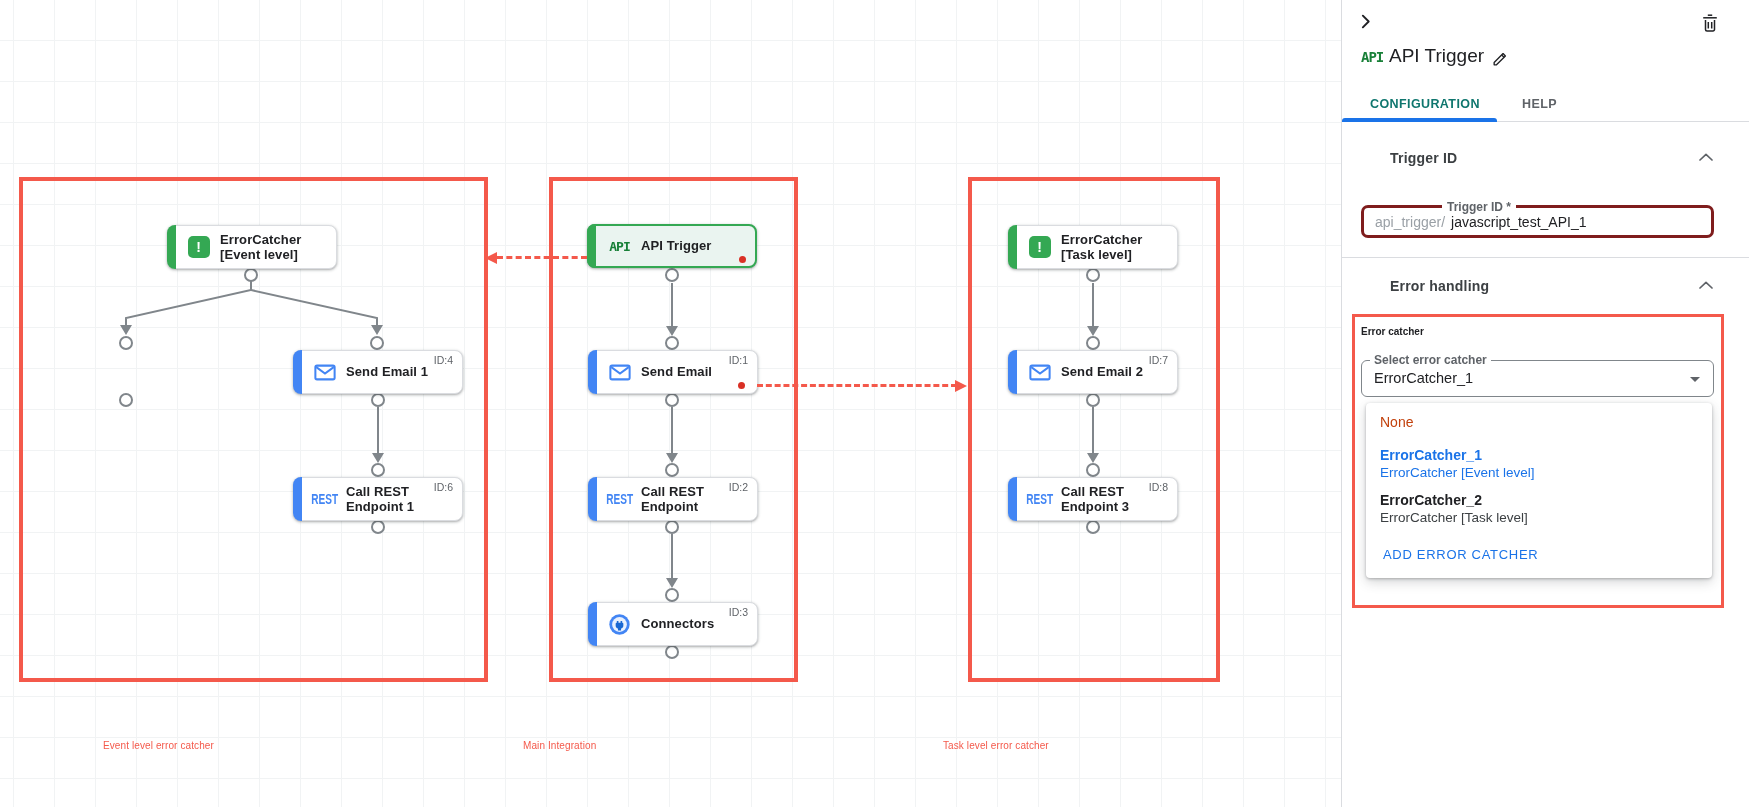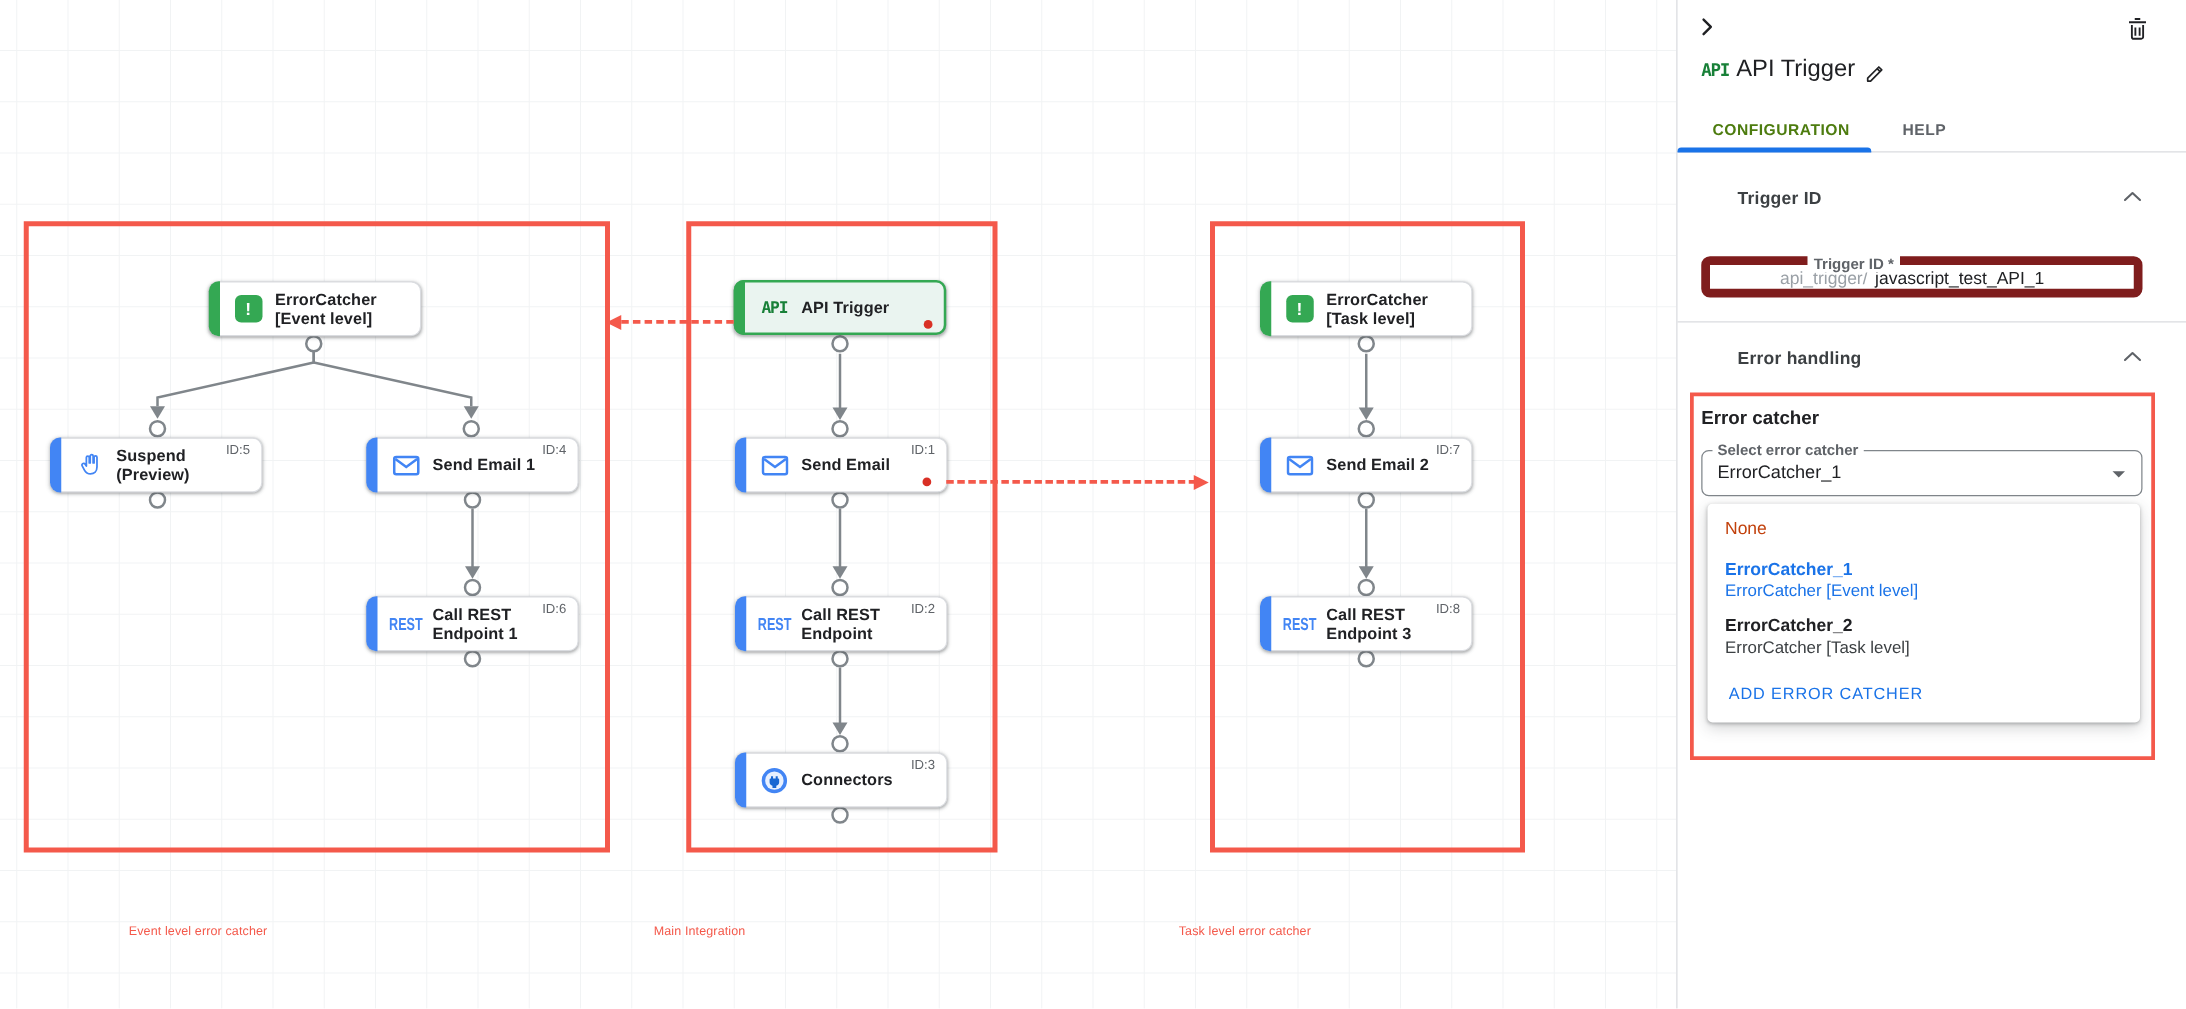--- a/index.html
+++ b/index.html
@@ -39,38 +39,38 @@
 
   
   .panel{position:absolute;left:1341px;top:0;width:408px;height:807px;background:#fff;
     border-left:1px solid #dadce0;box-sizing:border-box;z-index:6;}
   .pico{position:absolute;cursor:pointer;line-height:0;}
   .pbadge{position:absolute;left:19px;top:49px;font-family:"DejaVu Sans Mono",monospace;
     font-weight:700;color:#188038;font-size:14px;letter-spacing:-1px;}
   .ptitle{position:absolute;left:47px;top:45px;font-size:19px;font-weight:400;color:#202124;}
   .tabbar-line{position:absolute;left:0;right:0;top:121px;height:1px;background:#dadce0;}
   .tab{position:absolute;top:97px;font-size:12.5px;font-weight:700;letter-spacing:.4px;cursor:pointer;}
-  .tab.active{color:#4d7c0f;}
+  .tab.active{color:#0f766e;}
   .tab.idle{color:#5f6368;}
   .tab-underline{position:absolute;left:0;top:118px;width:155px;height:4px;background:#1a73e8;
     border-radius:3px 3px 0 0;}
   .sech{position:absolute;left:24px;font-size:14px;font-weight:700;color:#3c4043;letter-spacing:.2px;margin-left:24px;}
   .sec-chev{position:absolute;left:357px;cursor:pointer;line-height:0;}
   .divider{position:absolute;left:0;right:0;height:1px;background:#dadce0;}
 
-  .field{position:absolute;left:19px;top:205px;width:353px;height:33px;border:7px solid #7f1d1d;
-    border-radius:7px;box-sizing:border-box;background:#fff;display:flex;align-items:center;cursor:text;padding-left:45px;}
+  .field{position:absolute;left:19px;top:205px;width:353px;height:33px;border:3px solid #7f1d1d;
+    border-radius:7px;box-sizing:border-box;background:#fff;display:flex;align-items:center;cursor:text;}
   .field .flabel{position:absolute;left:78px;top:-8px;background:#fff;padding:0 5px;font-size:12px;
     font-weight:700;color:#5f6368;}
   .field .prefix{margin-left:11px;font-size:14px;color:#9aa0a6;}
   .field .fval{margin-left:6px;font-size:14px;color:#202124;}
 
   .hrect{position:absolute;left:10px;top:314px;width:372px;height:294px;border:3px solid #f4594b;
     box-sizing:border-box;}
-  .eclabel{position:absolute;left:19px;top:326px;font-size:15px;font-weight:700;color:#202124;}
+  .eclabel{position:absolute;left:19px;top:326px;font-size:10px;font-weight:700;color:#202124;}
   .select{position:absolute;left:19px;top:360px;width:353px;height:37px;border:1px solid #80868b;
     border-radius:6px;box-sizing:border-box;background:#fff;cursor:pointer;}
   .select .slabel{position:absolute;left:8px;top:-8px;background:#fff;padding:0 4px;font-size:12px;
     font-weight:700;color:#5f6368;}
   .select .sval{position:absolute;left:12px;top:0;line-height:35px;font-size:14.5px;color:#202124;}
   .select .caret{position:absolute;right:13px;top:16px;width:0;height:0;
     border-left:5px solid transparent;border-right:5px solid transparent;border-top:5.5px solid #5f6368;}
 
   .menu{position:absolute;left:24px;top:403px;width:346px;height:175px;background:#fff;border-radius:4px;
     box-shadow:0 1px 3px rgba(60,64,67,.35),0 4px 12px rgba(60,64,67,.22);z-index:8;}
@@ -138,30 +138,20 @@
     </svg>
 
     <div class="node green" style="left:167px;top:225px">
       <span class="bar"></span>
       <span class="icon">
           <span class="ic-error">!</span>
         </span>
       <span class="label">ErrorCatcher [Event level]</span>
       <span class="idb"></span>
     </div>
-    <div class="node" style="left:40px;top:350px">
-      <span class="bar"></span>
-      <span class="icon">
-        <svg width="20" height="20" viewBox="0 0 24 24">
-            <path d="M8.5 11.5V4.8a1.4 1.4 0 012.8 0V10h.9V3.4a1.4 1.4 0 012.8 0V10h.9V4.6a1.4 1.4 0 012.8 0V14c0 4-2.6 6.5-6.3 6.5-2.8 0-4.4-1.2-5.6-3.4l-2.3-4.2c-.5-.9-.2-1.9.7-2.3.8-.4 1.7-.1 2.2.7l1.1 1.7z" fill="none" stroke="#4285f4" stroke-width="1.7" stroke-linejoin="round"></path>
-          </svg>
-      </span>
-      <span class="label">Suspend (Preview)</span>
-      <span class="idb">ID:5</span>
-    </div>
     <div class="node" style="left:293px;top:350px">
       <span class="bar"></span>
       <span class="icon">
         <svg width="22" height="17" viewBox="0 0 24 18">
             <rect x="1.5" y="1.5" width="21" height="15" rx="1.8" fill="none" stroke="#4285f4" stroke-width="2.2"></rect>
             <path d="M2.5 3.2l9.5 7 9.5-7" fill="none" stroke="#4285f4" stroke-width="2.2"></path>
           </svg>
       </span>
       <span class="label">Send Email 1</span>
       <span class="idb">ID:4</span>

